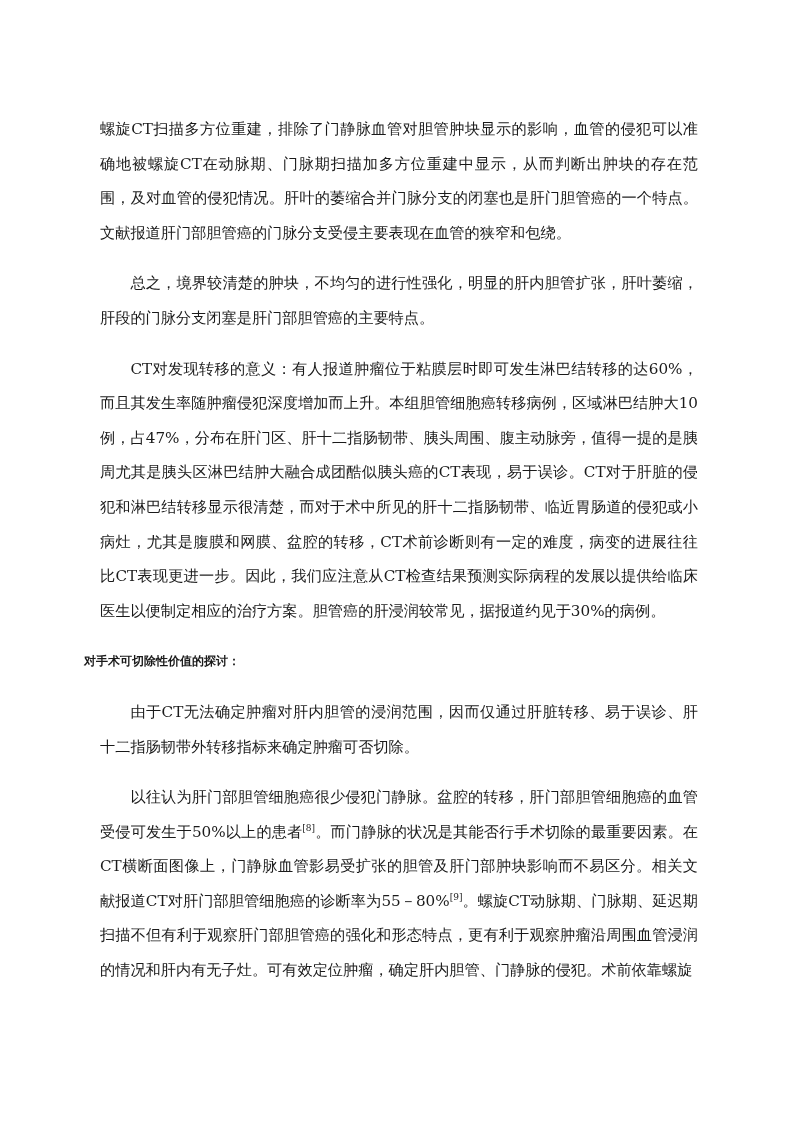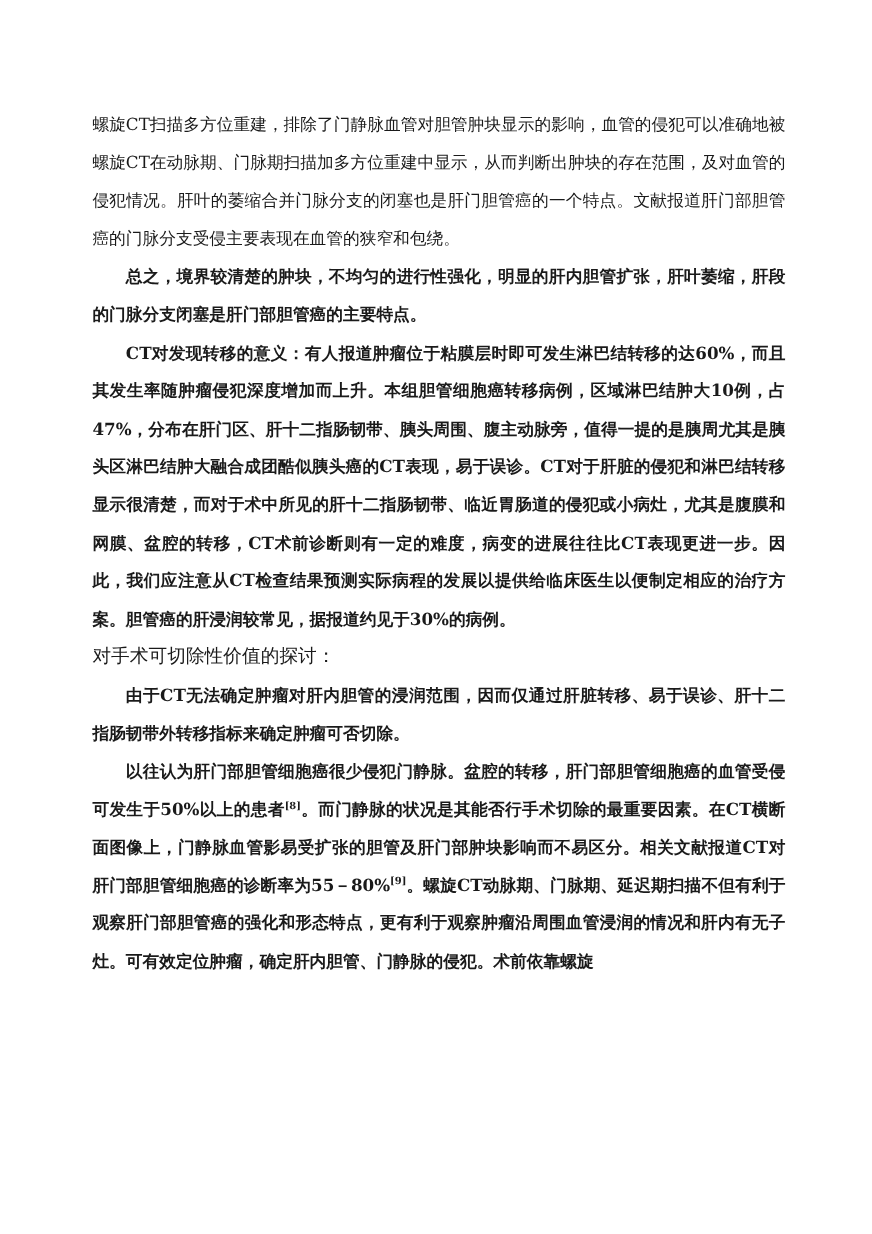--- a/index.html
+++ b/index.html
@@ -9,27 +9,27 @@
     left: 84px;
     top: 96px;
     width: 630px;
     font-family: "DejaVu Serif", "Liberation Serif", serif;
     font-size: 15.2px;
     color: #1a1a1a;
     line-height: 34.6px;
     text-align: justify;
     text-justify: inter-character;
   }
-  .para { margin: 0; }
-  .indent { text-indent: 2em; font-weight: bold; }
+  .para { margin: 16px; }
+  .indent { text-indent: 2em; }
   .heading {
     margin: 0;
     font-family: "DejaVu Sans", "Liberation Sans", sans-serif;
-    font-weight: normal;
-    font-size: 17px;
+    font-weight: bold;
+    font-size: 12px;
   }
   sup { font-size: 9px; vertical-align: 6px; line-height: 0; }
 </style>
 </head>
 <body>
 
 <div class="page">
   <p class="para">螺旋CT扫描多方位重建，排除了门静脉血管对胆管肿块显示的影响，血管的侵犯可以准确地被螺旋CT在动脉期、门脉期扫描加多方位重建中显示，从而判断出肿块的存在范围，及对血管的侵犯情况。肝叶的萎缩合并门脉分支的闭塞也是肝门胆管癌的一个特点。文献报道肝门部胆管癌的门脉分支受侵主要表现在血管的狭窄和包绕。</p>
   <p class="para indent">总之，境界较清楚的肿块，不均匀的进行性强化，明显的肝内胆管扩张，肝叶萎缩，肝段的门脉分支闭塞是肝门部胆管癌的主要特点。</p>
   <p class="para indent">CT对发现转移的意义：有人报道肿瘤位于粘膜层时即可发生淋巴结转移的达60%，而且其发生率随肿瘤侵犯深度增加而上升。本组胆管细胞癌转移病例，区域淋巴结肿大10例，占47%，分布在肝门区、肝十二指肠韧带、胰头周围、腹主动脉旁，值得一提的是胰周尤其是胰头区淋巴结肿大融合成团酷似胰头癌的CT表现，易于误诊。CT对于肝脏的侵犯和淋巴结转移显示很清楚，而对于术中所见的肝十二指肠韧带、临近胃肠道的侵犯或小病灶，尤其是腹膜和网膜、盆腔的转移，CT术前诊断则有一定的难度，病变的进展往往比CT表现更进一步。因此，我们应注意从CT检查结果预测实际病程的发展以提供给临床医生以便制定相应的治疗方案。胆管癌的肝浸润较常见，据报道约见于30%的病例。</p>

